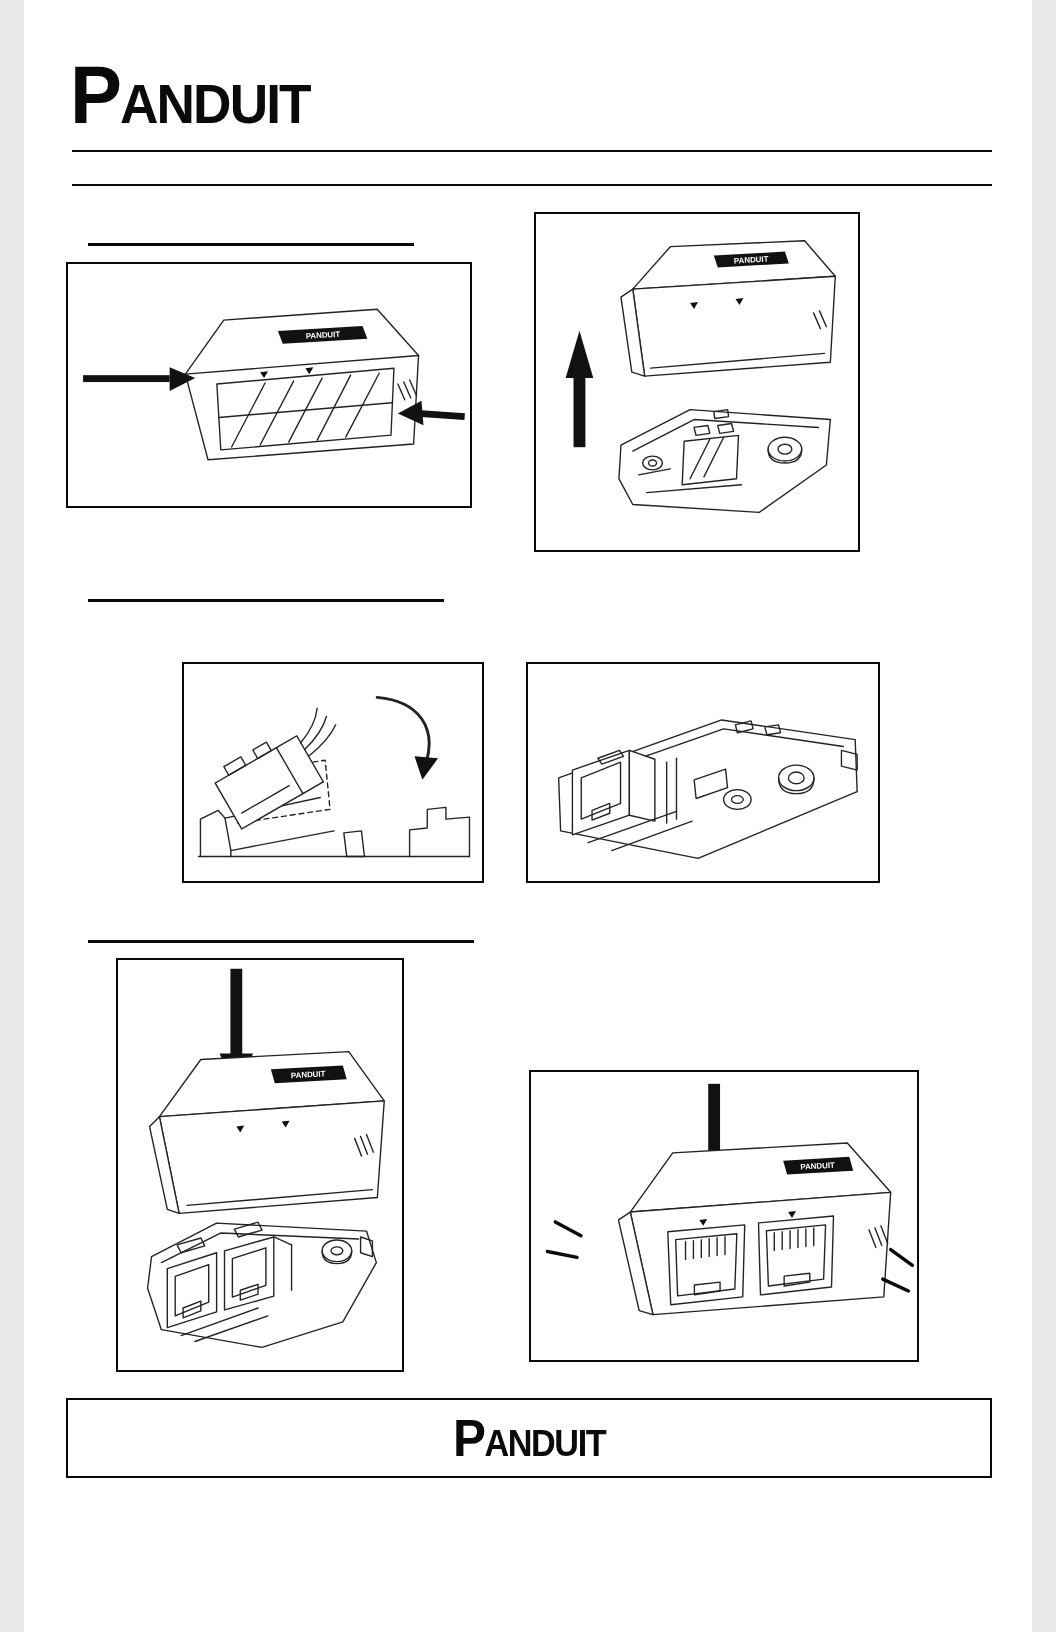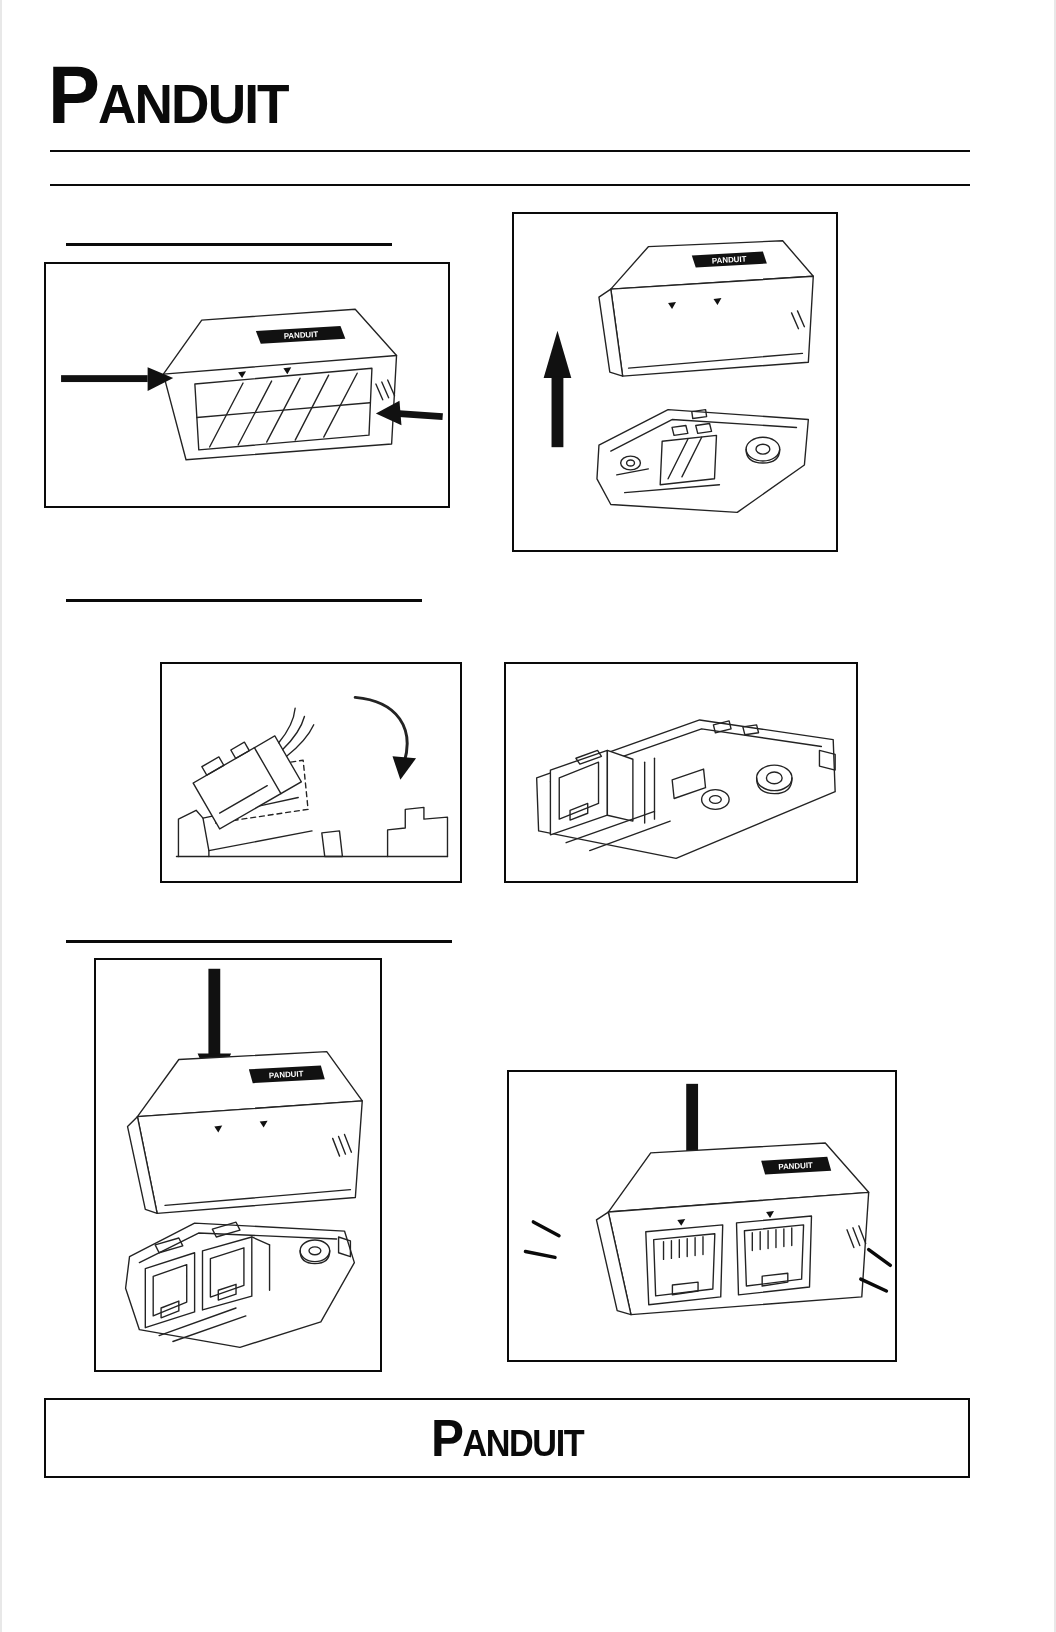--- a/index.html
+++ b/index.html
@@ -1,20 +1,19 @@
 <!DOCTYPE html>
 <html><head>
 <meta charset="utf-8">
 <style>
   html,body { margin:0; padding:0; background:#e8e8e8; }
   .page {
     position:relative; width:1008px; height:1632px; margin:0 auto;
     background:#ffffff; font-family:"Liberation Sans", sans-serif; color:#111;
     overflow:hidden;
-    padding-left:44px;
   }
   .logo { position:absolute; line-height:1; font-weight:900; letter-spacing:-2px;
           white-space:nowrap; transform:scaleX(0.95); transform-origin:left bottom; color:#0a0a0a; }
   .logo-top { left:46px; top:54px; }
   .logo-top .logo-p { font-size:82px; }
   .logo-top .logo-rest { font-size:56px; }
   .hr { position:absolute; background:#0a0a0a; }
   .rule1 { left:48px; top:150px; width:920px; height:2px; }
   .rule2 { left:48px; top:184px; width:920px; height:2px; }
   .sec-line { position:absolute; background:#0a0a0a; height:2.5px; }

